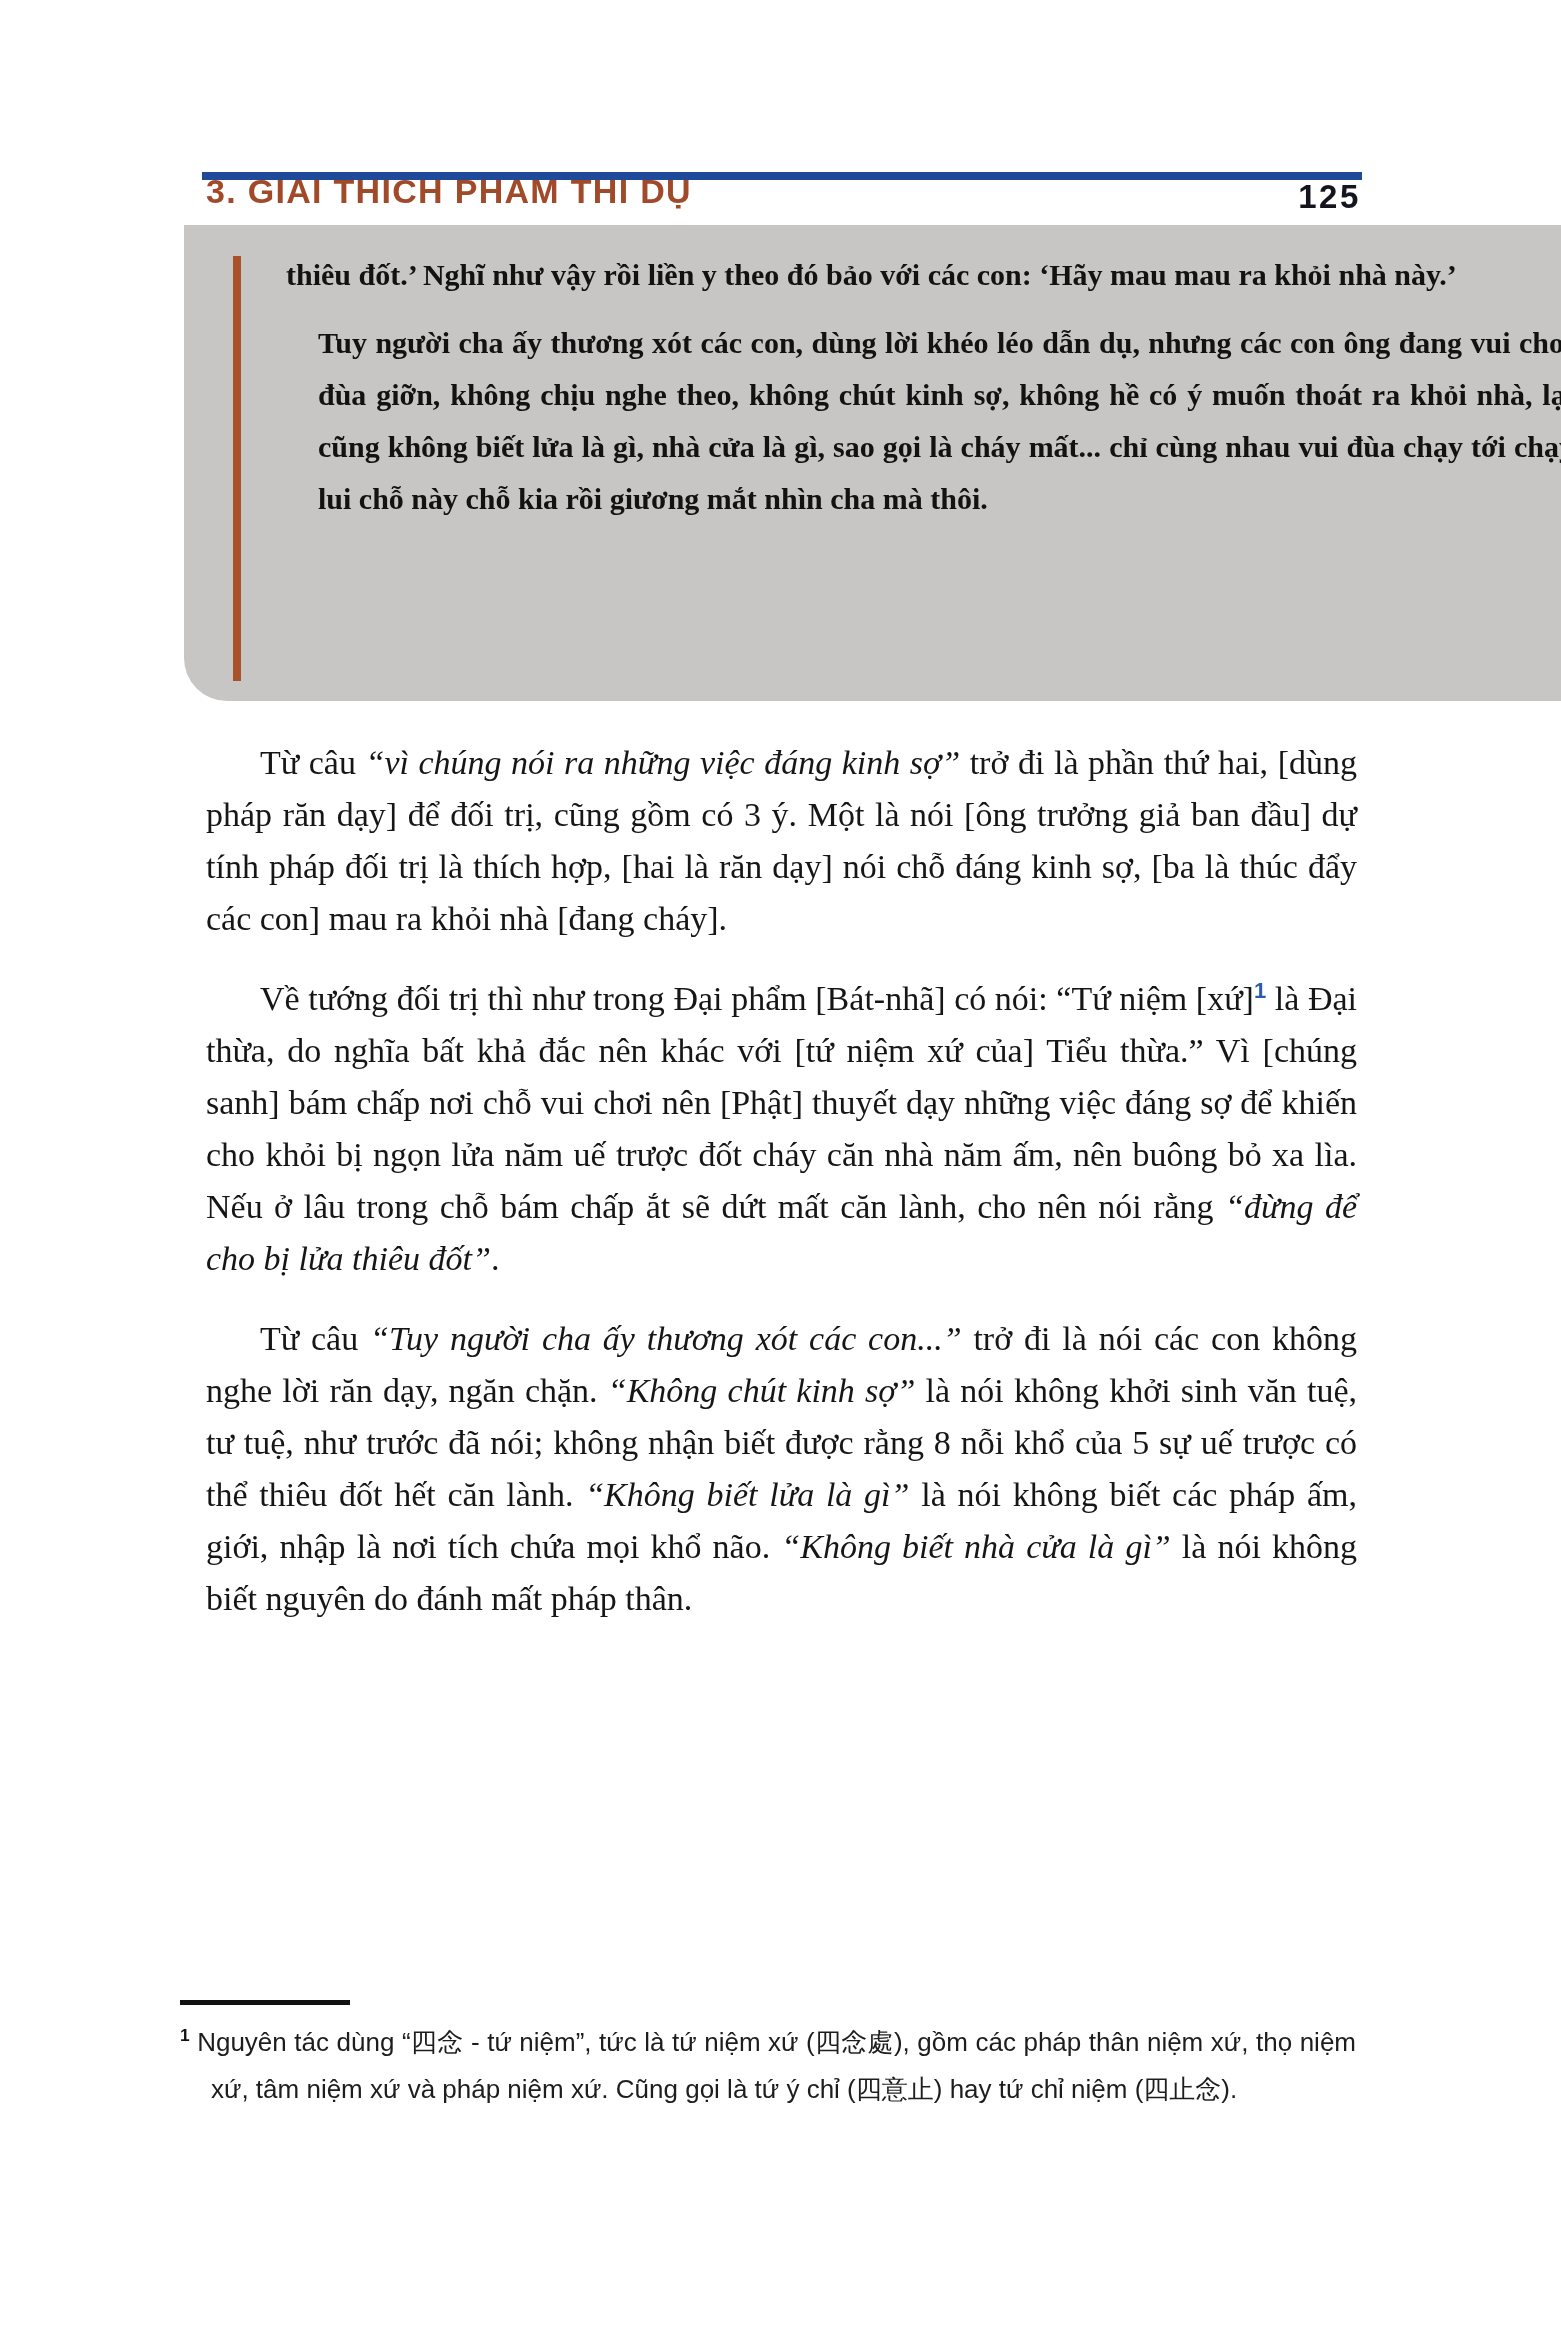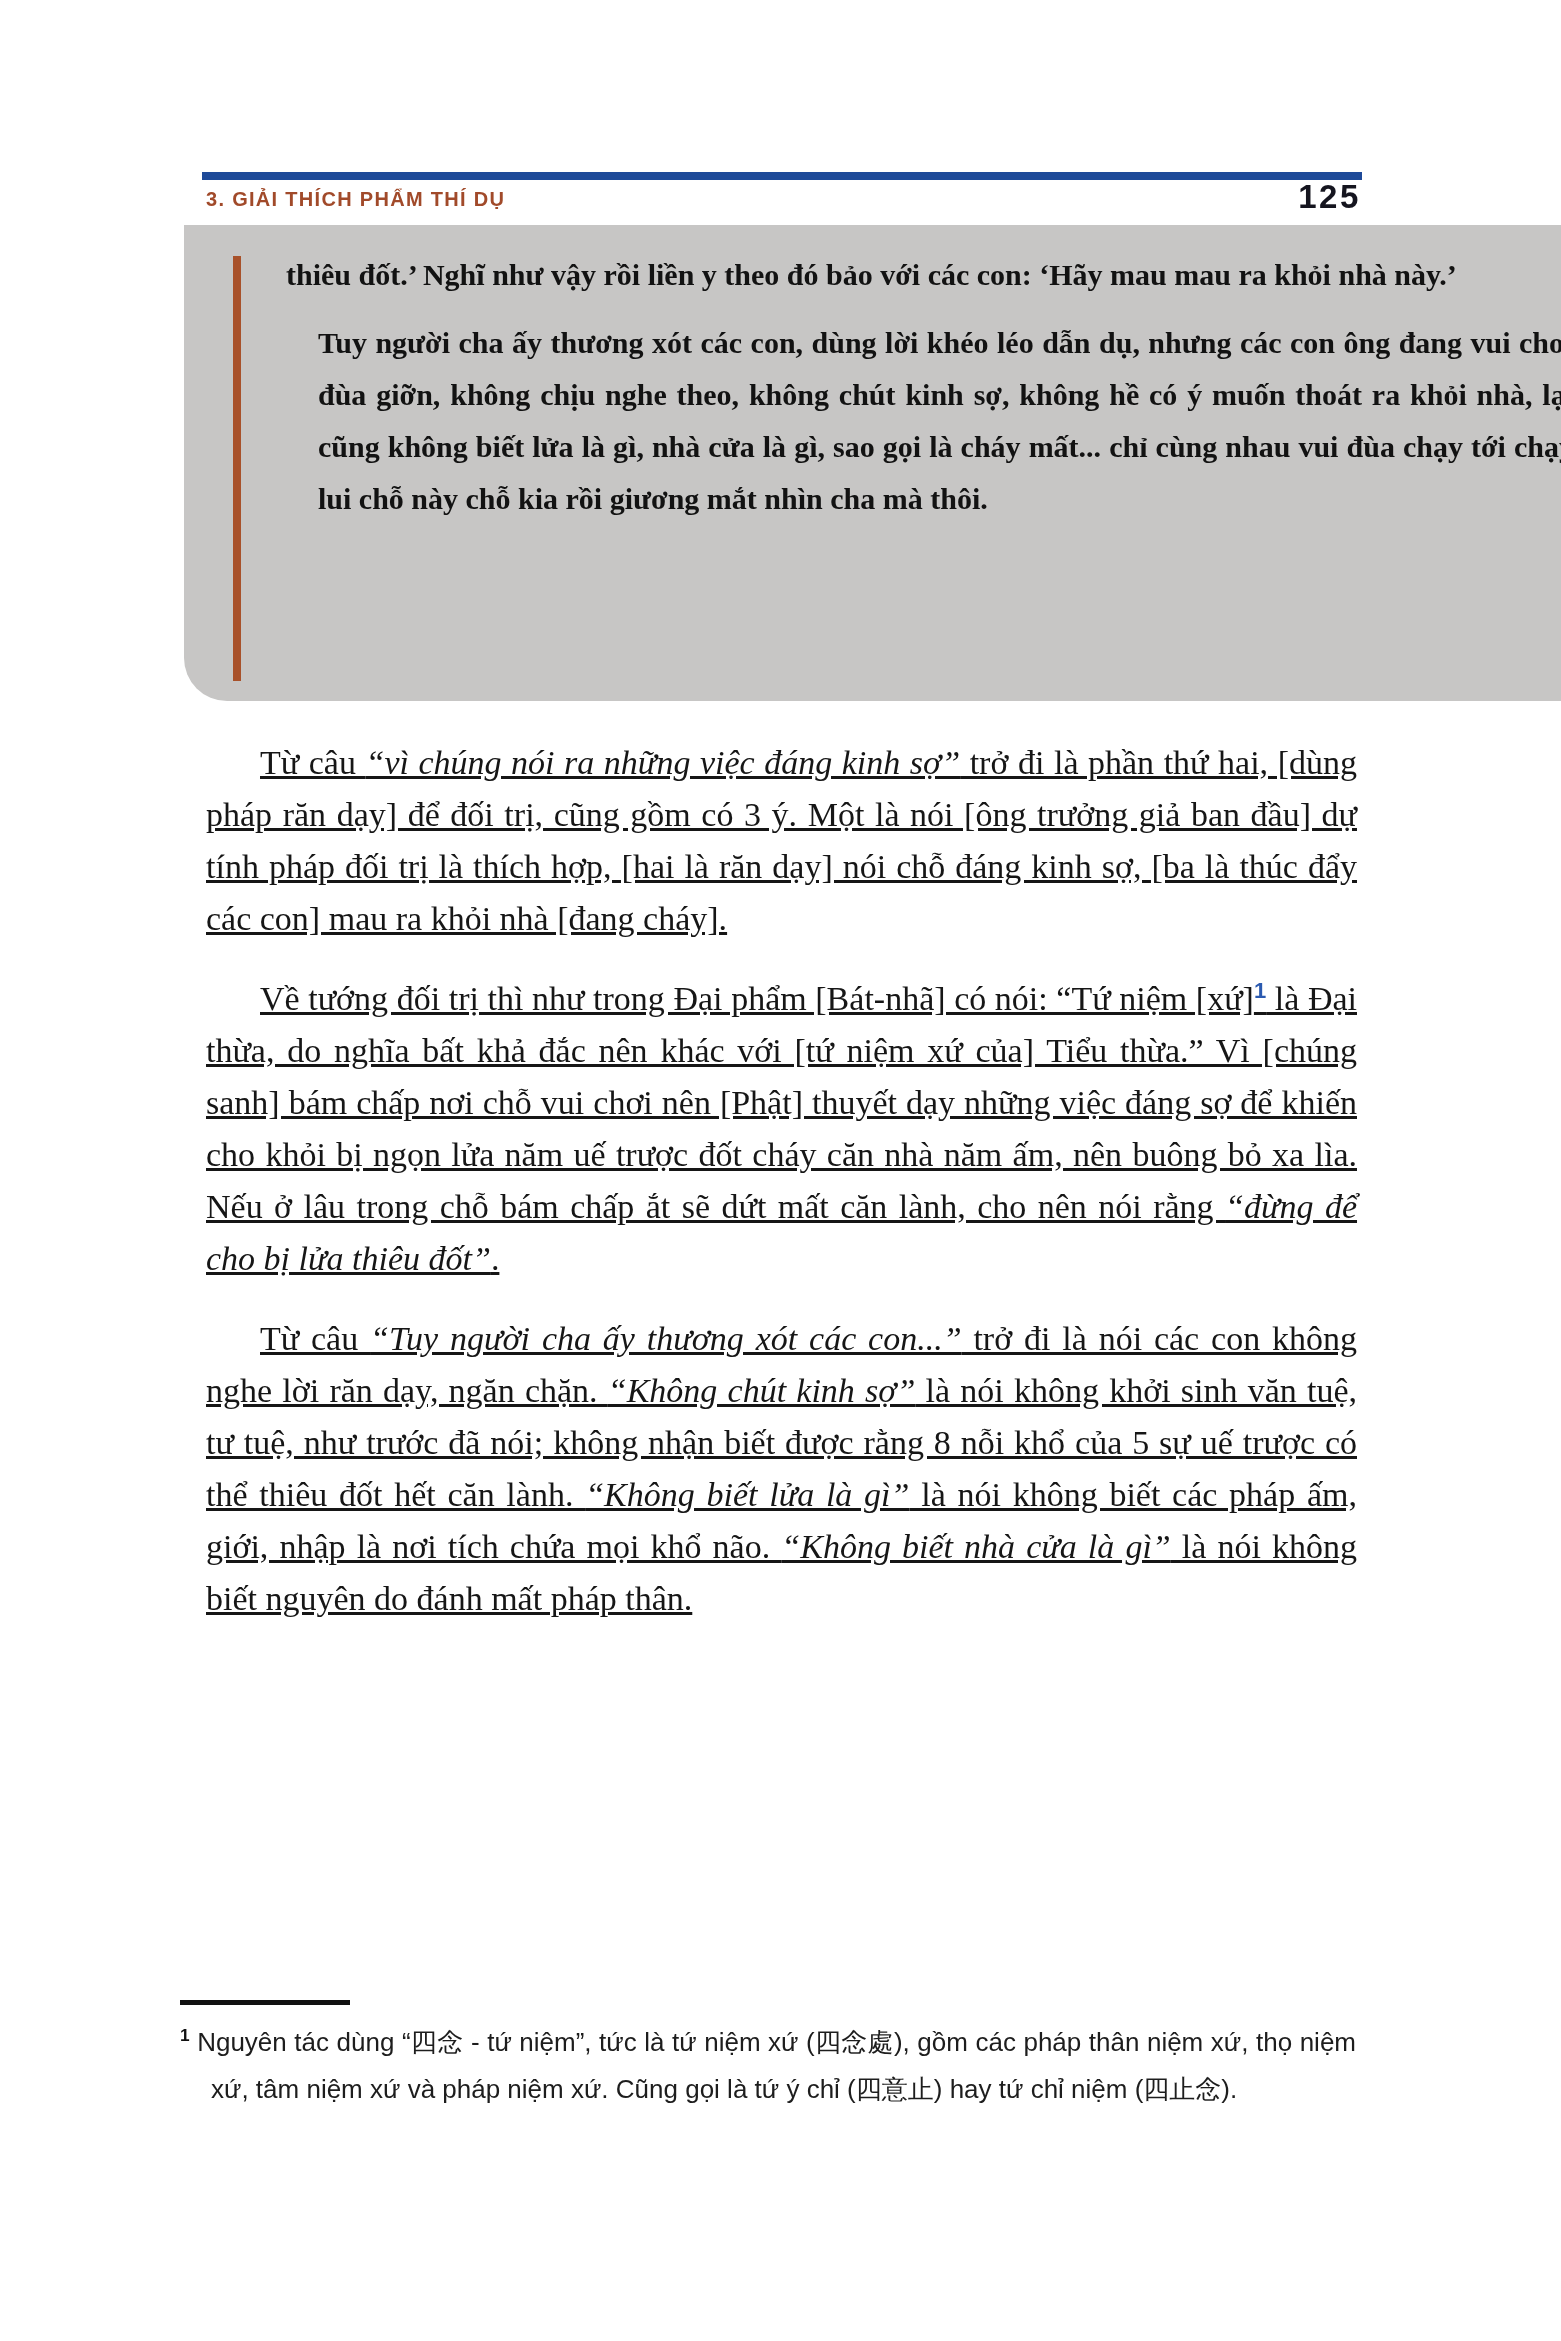--- a/index.html
+++ b/index.html
@@ -18,21 +18,21 @@
   }
   .page{position:absolute;inset:0;overflow:hidden;}
 
   
   .header-row{
     position:absolute;top:130px;left:206px;width:1155px;
     display:flex;justify-content:space-between;align-items:flex-end;
   }
   .section-title{
     font-family:"Liberation Sans", sans-serif;font-weight:bold;
-    font-size:20px;letter-spacing:1.3px;color:var(--header-text);
+    font-size:34px;letter-spacing:1.3px;color:var(--header-text);
     padding-bottom:5.2px;
   }
   .page-number{
     font-family:"Liberation Sans", sans-serif;font-weight:bold;
     font-size:33px;color:#15151f;letter-spacing:2.6px;margin-top:48px;
   }
   .header-rule{
     position:absolute;top:172px;left:202px;width:1160px;height:7.8px;
     background:var(--header-rule);
   }
@@ -53,21 +53,21 @@
     text-align:justify;color:#121212;
   }
   .quote-content p{margin:0 0 15.6px 0;}
   .quote-content p:last-child{margin-bottom:0;margin-left:32px;}
 
   
   .body-text{
     position:absolute;top:737px;left:206px;width:1151px;
     font-size:34px;line-height:52px;text-align:justify;color:var(--ink);
   }
-  .body-text p{margin:0 0 28px 0;text-indent:54px;text-decoration:underline;}
+  .body-text p{margin:0 0 28px 0;text-indent:54px;}
   .it{font-style:italic;}
   sup.fnref{
     color:var(--fnref);font-weight:bold;font-size:22px;
     line-height:0;vertical-align:super;
     font-family:"Liberation Sans", sans-serif;
   }
 
   
   .footnote{position:absolute;top:2000px;left:180px;width:1182px;}
   .fn-rule{width:170px;height:5.2px;background:#111;margin:0 0 14px 0;}

